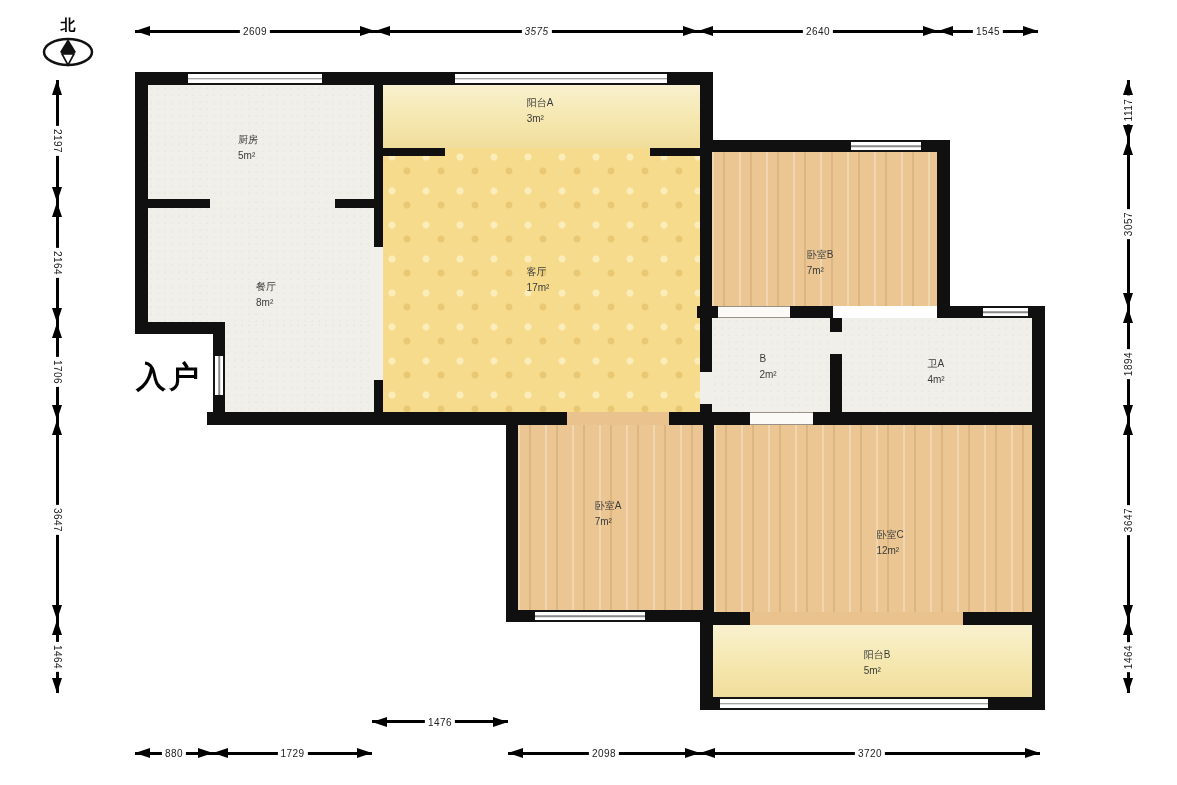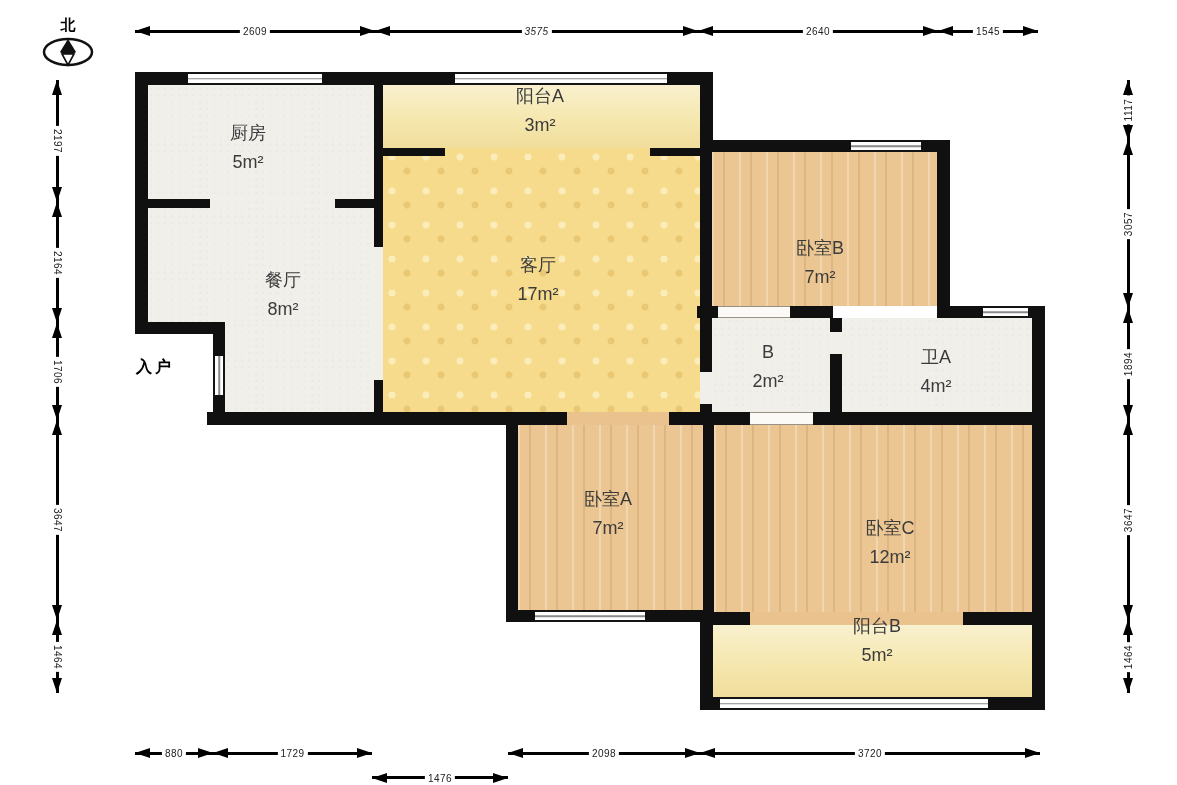--- a/index.html
+++ b/index.html
@@ -31,21 +31,21 @@
   .win .wl { position:absolute; left:0; right:0; top:50%; height:1.5px; background:#8a8a8a; transform:translateY(-50%); }
   .win-v { position:absolute; background:#fff; border-left:2px solid #141414; border-right:2px solid #141414; z-index:6; }
   .win-v .wl-v { position:absolute; top:0; bottom:0; left:50%; width:1.5px; background:#8a8a8a; transform:translateX(-50%); }
   .door { position:absolute; background:#fbfaf6; border-top:1px solid #9a9186; border-bottom:1px solid #9a9186; z-index:6; }
   .gf { position:absolute; z-index:6; }
   .gf-plain { background:var(--floor-plain); }
   .gf-wood { background:#e9c28d; }
 
   
   .room-label { position:absolute; transform:translate(-50%,-50%); z-index:10;
-    text-align:center; font-size:18px; color:var(--label); line-height:1.6; white-space:nowrap; }
+    text-align:left; font-size:10px; color:var(--label); line-height:1.6; white-space:nowrap; }
 
   
   .dim { position:absolute; background:#000; z-index:12; }
   .ah-l { position:absolute; left:0; top:50%; transform:translateY(-50%); width:0; height:0;
     border:5px solid transparent; border-left:0; border-right:15px solid #000; }
   .ah-r { position:absolute; right:0; top:50%; transform:translateY(-50%); width:0; height:0;
     border:5px solid transparent; border-right:0; border-left:15px solid #000; }
   .av-t { position:absolute; top:0; left:50%; transform:translateX(-50%); width:0; height:0;
     border:5px solid transparent; border-top:0; border-bottom:15px solid #000; }
   .av-b { position:absolute; bottom:0; left:50%; transform:translateX(-50%); width:0; height:0;
@@ -53,21 +53,21 @@
   .dim-label { position:absolute; left:50%; top:50%; transform:translate(-50%,-50%);
     background:#fff; padding:0 3px; font-size:10px; color:#222; letter-spacing:0.5px; white-space:nowrap; }
   .dim-label.r90  { transform:translate(-50%,-50%) rotate(90deg); }
   .dim-label.rm90 { transform:translate(-50%,-50%) rotate(-90deg); }
 
   
   .north { position:absolute; left:40px; top:16px; width:56px; text-align:center; z-index:12; }
   .north-label { font-size:15px; font-weight:bold; color:#000; margin-bottom:1px; }
 
   
-  .entrance-label { position:absolute; left:136px; top:357px; font-size:16px; font-weight:bold;
+  .entrance-label { position:absolute; left:136px; top:357px; font-size:30px; font-weight:bold;
     color:#000; letter-spacing:3px; z-index:12; }
 </style>
 </head>
 <body>
 
 <div id="canvas" style="--wall: #101010; --floor-plain: #f1efea; --floor-wood: #ebc692; --floor-living: #f6db8d; --label: #3b3b3b;">
 
   <div class="north">
     <div class="north-label">北</div>
     <svg width="54" height="32" viewBox="0 0 54 32">
@@ -94,21 +94,21 @@
       <div>客厅</div>
       <div>17m²</div>
     </div>
     <div class="room tx-wood" style="left: 712px; top: 152px; width: 225px; height: 154px;"></div>
     <div class="room-label" style="left: 820px; top: 238px; margin-top: 25px;">
       <div>卧室B</div>
       <div>7m²</div>
     </div>
     <div class="room tx-plain" style="left: 148px; top: 199px; width: 226px; height: 123px;"></div>
     <div class="room tx-plain" style="left: 225px; top: 322px; width: 149px; height: 90px;"></div>
-    <div class="room-label" style="left: 266px; top: 295px; margin-left: 17px;">
+    <div class="room-label" style="left: 266px; top: 295px;">
       <div>餐厅</div>
       <div>8m²</div>
     </div>
     <div class="room tx-plain" style="left: 712px; top: 318px; width: 118px; height: 94px;"></div>
     <div class="room-label" style="left: 768px; top: 367px;">
       <div>B</div>
       <div>2m²</div>
     </div>
     <div class="room tx-plain" style="left: 842px; top: 318px; width: 190px; height: 94px;"></div>
     <div class="room-label" style="left: 936px; top: 372px;">
@@ -119,21 +119,21 @@
     <div class="room-label" style="left: 608px; top: 514px;">
       <div>卧室A</div>
       <div>7m²</div>
     </div>
     <div class="room tx-wood" style="left: 714px; top: 425px; width: 318px; height: 187px;"></div>
     <div class="room-label" style="left: 890px; top: 543px;">
       <div>卧室C</div>
       <div>12m²</div>
     </div>
     <div class="room tx-balcony" style="left: 713px; top: 625px; width: 319px; height: 72px;"></div>
-    <div class="room-label" style="left: 877px; top: 641px;">
+    <div class="room-label" style="left: 877px; top: 663px;">
       <div>阳台B</div>
       <div>5m²</div>
     </div>
     <div class="wall" style="left: 135px; top: 72px; width: 578px; height: 13px;"></div>
     <div class="wall" style="left: 700px; top: 72px; width: 13px; height: 80px;"></div>
     <div class="wall" style="left: 700px; top: 140px; width: 250px; height: 12px;"></div>
     <div class="wall" style="left: 937px; top: 140px; width: 13px; height: 178px;"></div>
     <div class="wall" style="left: 937px; top: 306px; width: 108px; height: 12px;"></div>
     <div class="wall" style="left: 1032px; top: 306px; width: 13px; height: 404px;"></div>
     <div class="wall" style="left: 700px; top: 697px; width: 345px; height: 13px;"></div>
@@ -211,21 +211,21 @@
     <div class="dim" style="left: 135px; top: 751.5px; width: 78px; height: 3px;">
       <span class="ah-l"></span>
       <span class="ah-r"></span>
       <span class="dim-label">880</span>
     </div>
     <div class="dim" style="left: 213px; top: 751.5px; width: 159px; height: 3px;">
       <span class="ah-l"></span>
       <span class="ah-r"></span>
       <span class="dim-label">1729</span>
     </div>
-    <div class="dim" style="left: 372px; top: 776px; width: 136px; height: 3px;">
+    <div class="dim" style="left: 372px; top: 720px; width: 136px; height: 3px;">
       <span class="ah-l"></span>
       <span class="ah-r"></span>
       <span class="dim-label">1476</span>
     </div>
     <div class="dim" style="left: 508px; top: 751.5px; width: 192px; height: 3px;">
       <span class="ah-l"></span>
       <span class="ah-r"></span>
       <span class="dim-label">2098</span>
     </div>
     <div class="dim" style="left: 700px; top: 751.5px; width: 340px; height: 3px;">

